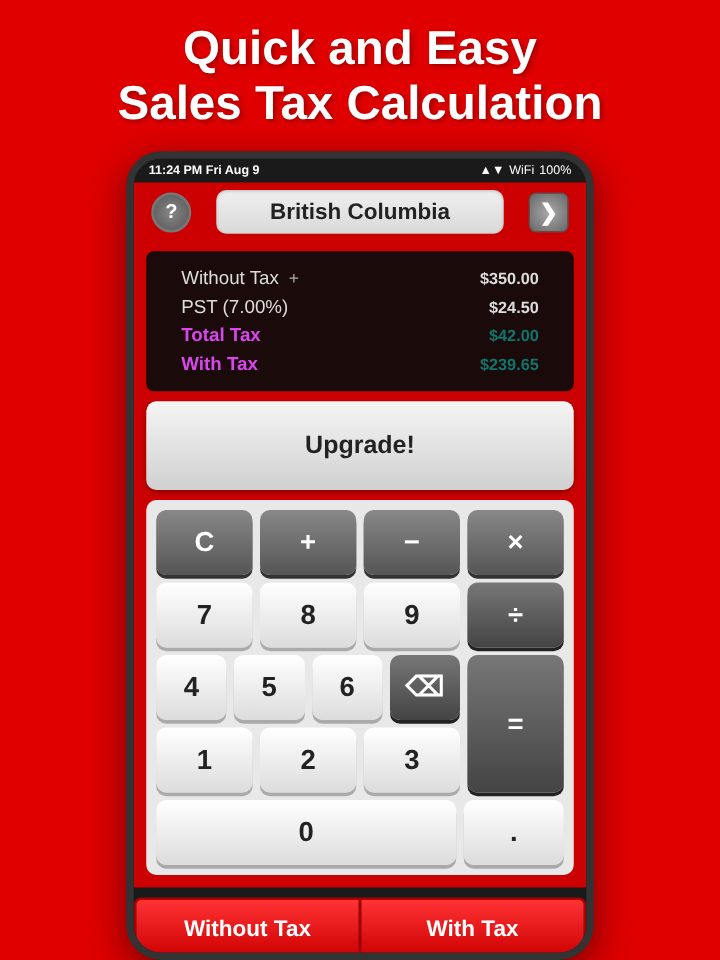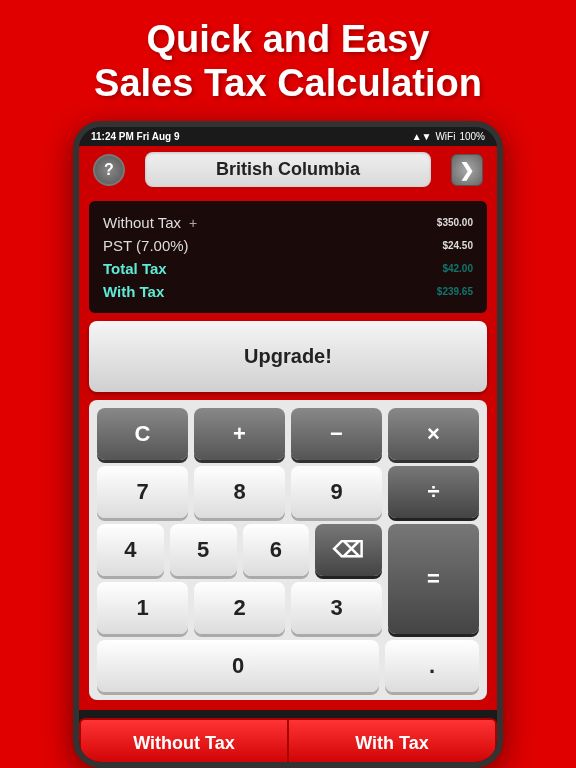--- a/index.html
+++ b/index.html
@@ -22,21 +22,21 @@
     }
     .header-title {
       font-size: 38px;
       font-weight: 900;
       line-height: 1.15;
       text-shadow: 2px 2px 4px rgba(0,0,0,0.3);
     }
 
     
     .device-frame {
-      width: 430px;
+      width: 374px;
       background: #1a1a1a;
       border-radius: 28px;
       border: 6px solid #333;
       overflow: hidden;
       margin-top: 6px;
       box-shadow: 0 8px 30px rgba(0,0,0,0.5);
     }
 
     
     .status-bar {
@@ -103,37 +103,37 @@
       font-size: 18px;
       font-weight: bold;
       cursor: pointer;
       border: 1px solid #555;
     }
 
     
     .tax-results {
       background: #1a0a0a;
       border-radius: 6px;
-      padding: 10px 14px;
+      padding: 10px 28px;
       margin-bottom: 8px;
     }
     .tax-row {
       display: flex;
       justify-content: space-between;
       align-items: center;
       padding: 3px 0;
     }
     .tax-label {
       color: #ddd;
       font-size: 15px;
     }
-    .tax-label.bold { font-weight: 700; color: #5eead4; }
+    .tax-label.bold { font-weight: 700; color: #d946ef; }
     .tax-value {
       color: #ddd;
-      font-size: 10px;
+      font-size: 13px;
       font-weight: 600;
     }
     .tax-value.bold { font-weight: 700; color: #0f766e; }
     .plus-icon {
       color: #aaa;
       font-size: 14px;
       margin-left: 4px;
     }
 
     

